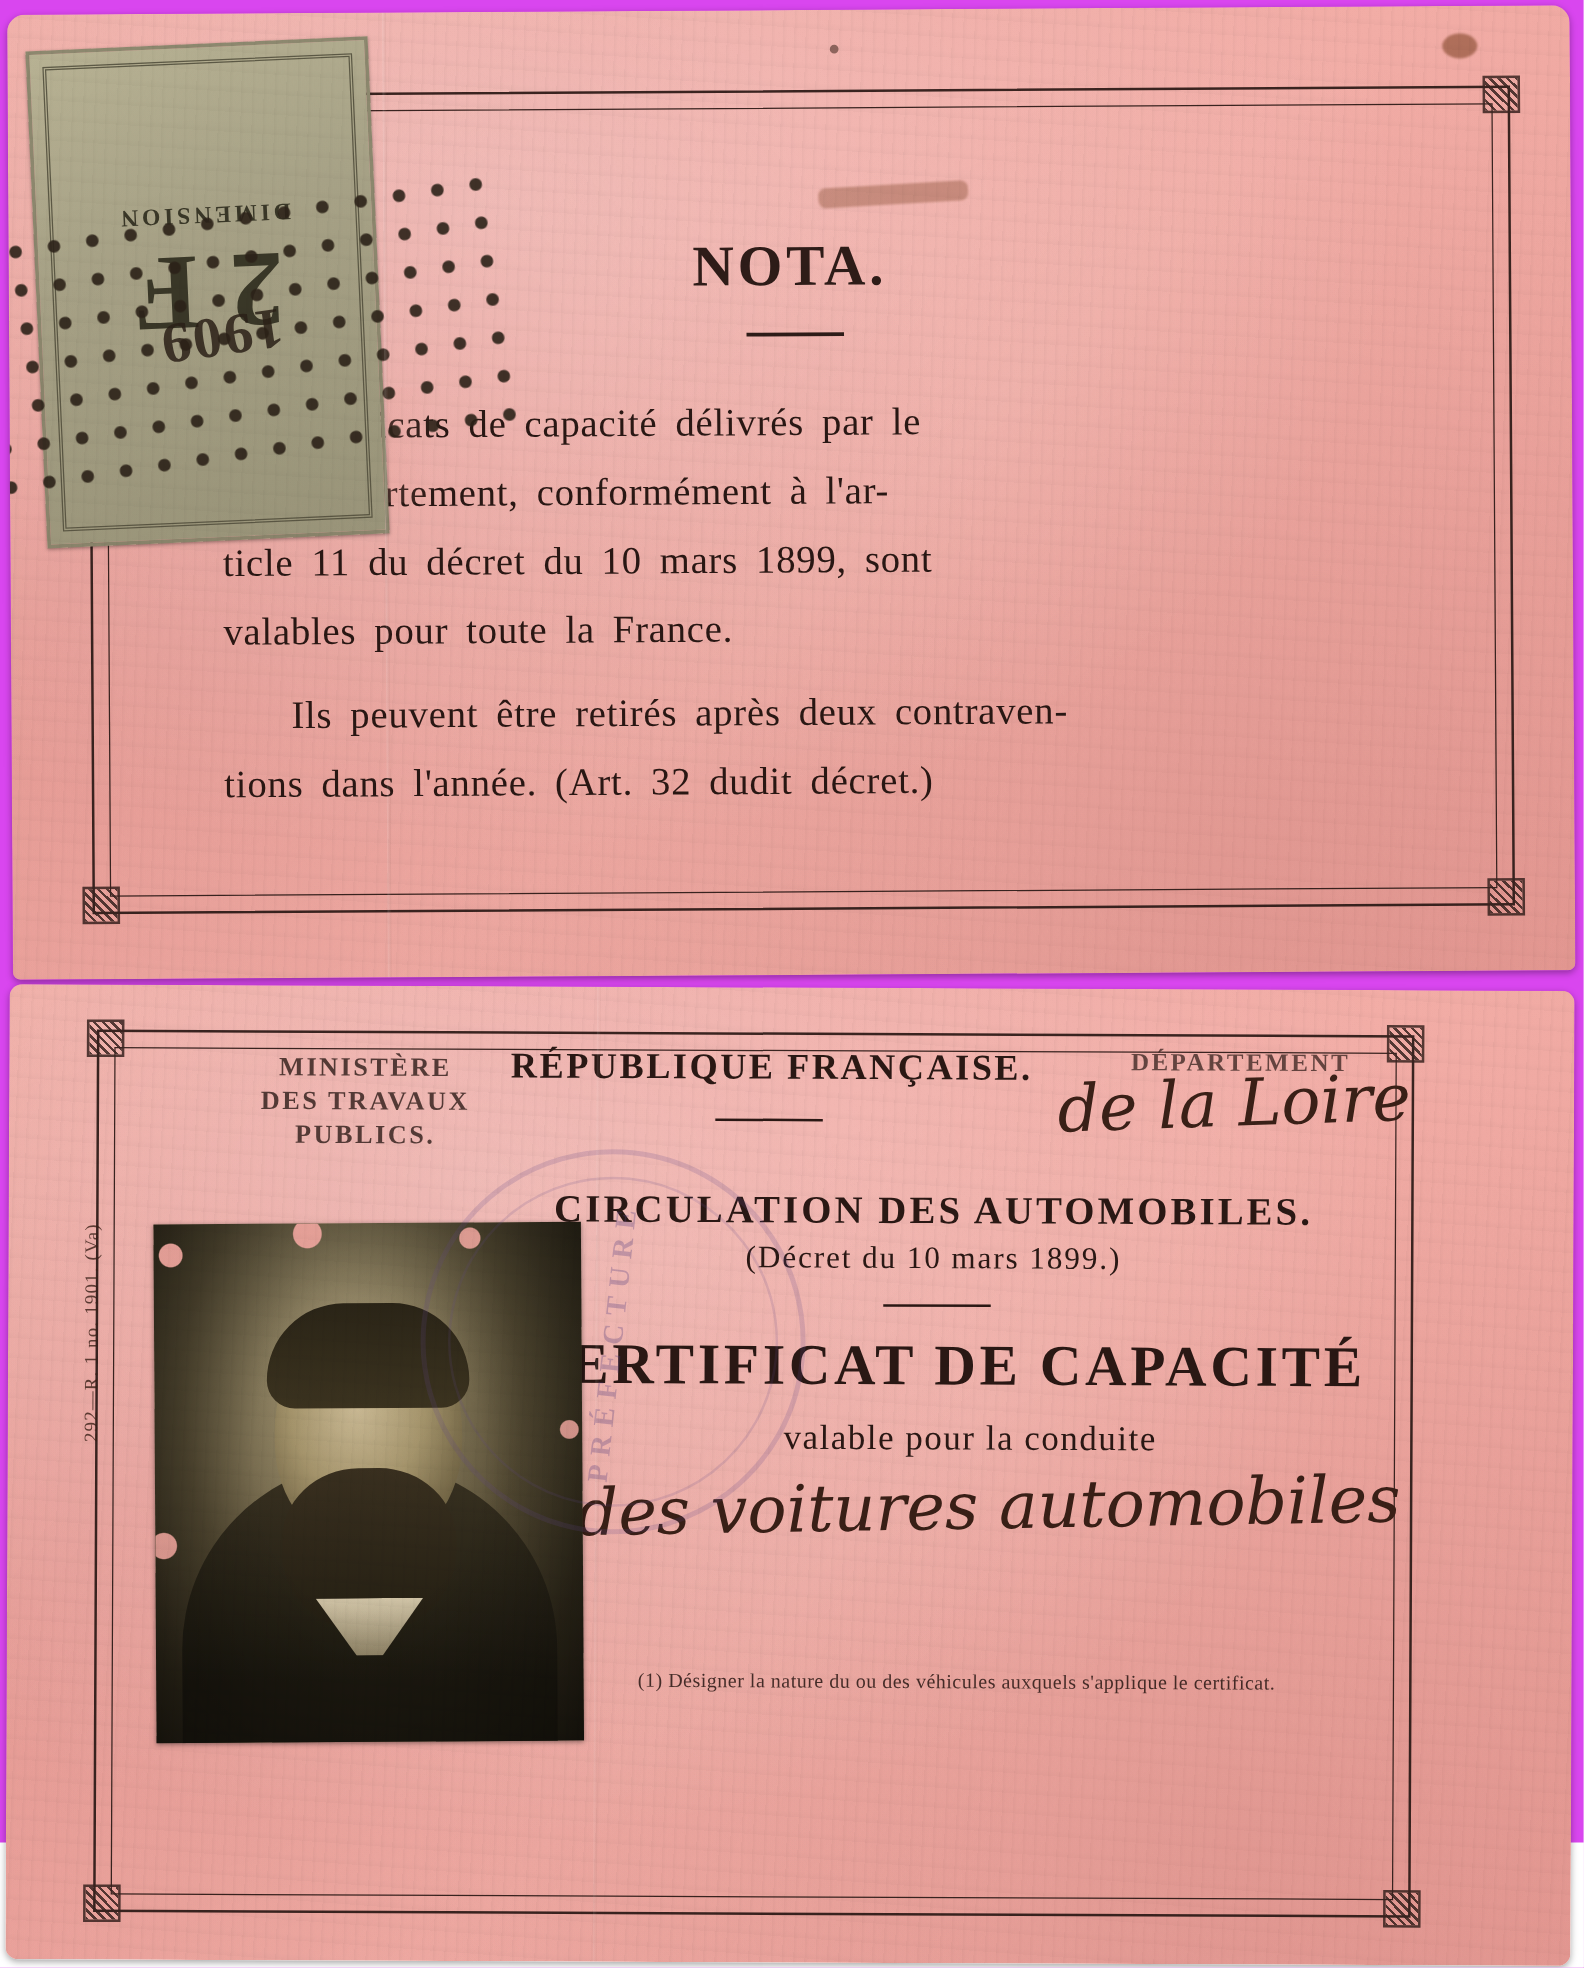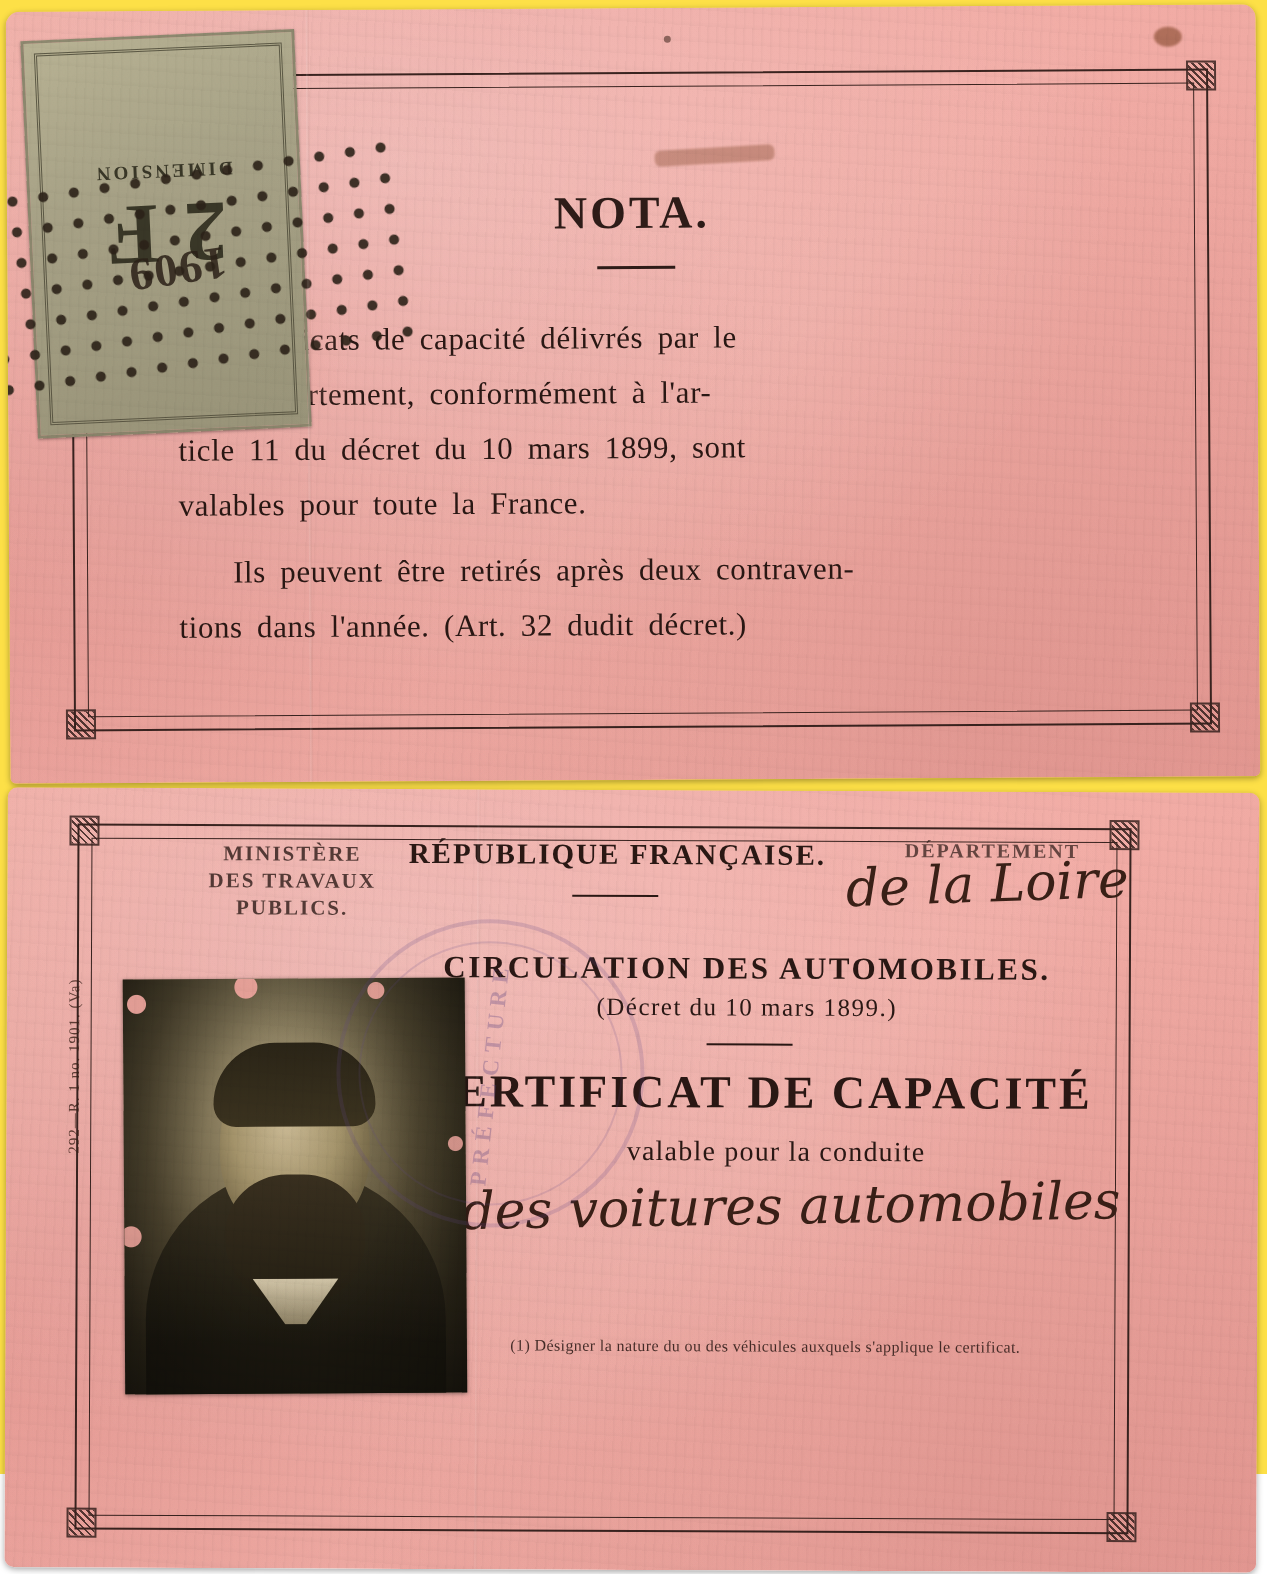--- a/index.html
+++ b/index.html
@@ -11,21 +11,21 @@
     width: 1267px;
     height: 1574px;
     overflow: hidden;
     font-family: "Liberation Serif", serif;
   }
 
   .scan {
     position: relative;
     width: 1267px;
     height: 1474px;
-    background: #fde047;
+    background: #d946ef;
     text-decoration: underline;
   }
 
   
   .card {
     position: absolute;
     background:
       radial-gradient(ellipse at 30% 20%, rgba(255,255,255,0.30), rgba(255,255,255,0) 60%),
       linear-gradient(135deg, #f0a8a0 0%, #eda29c 25%, #f2ada6 55%, #e89c96 100%);
     box-shadow: 0 2px 6px rgba(0,0,0,0.35);

